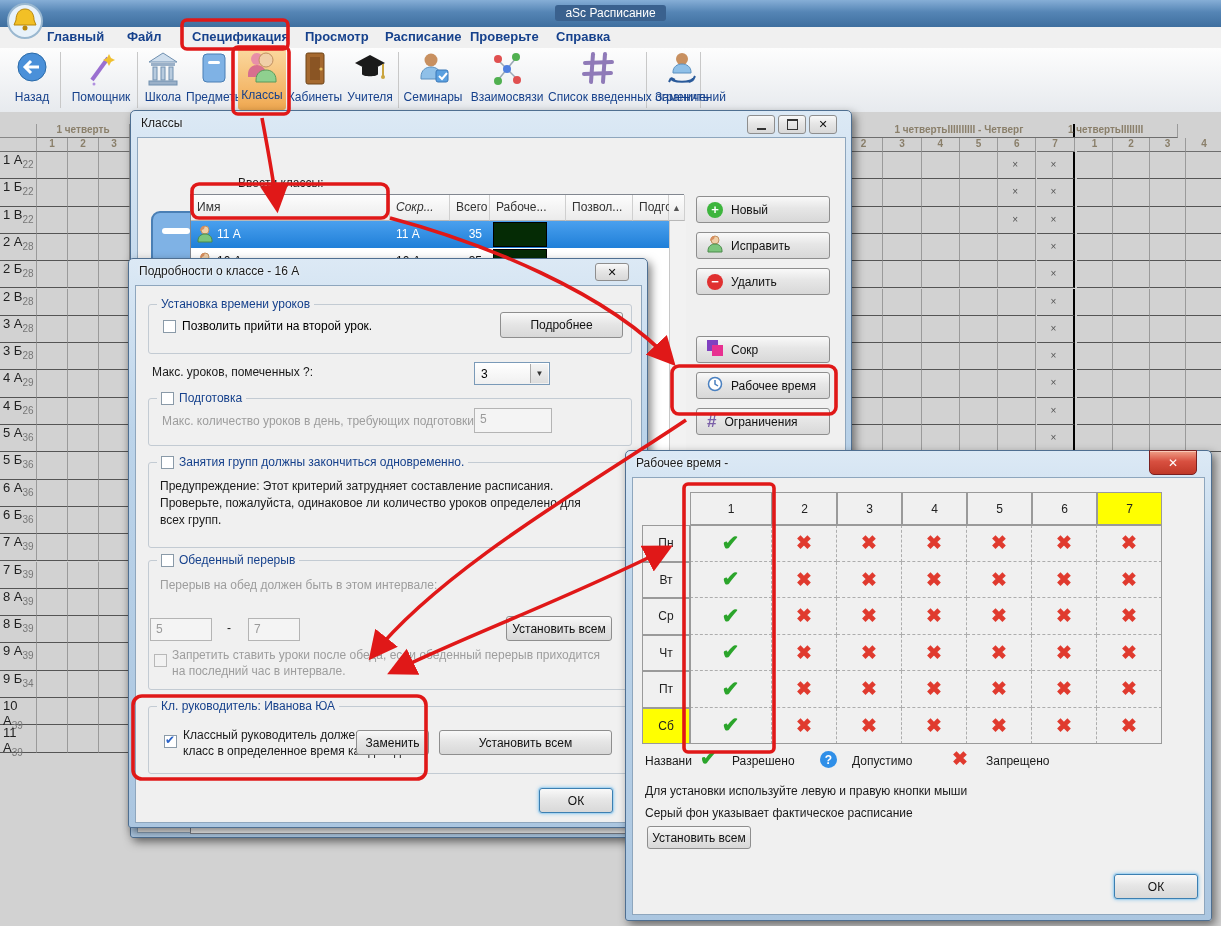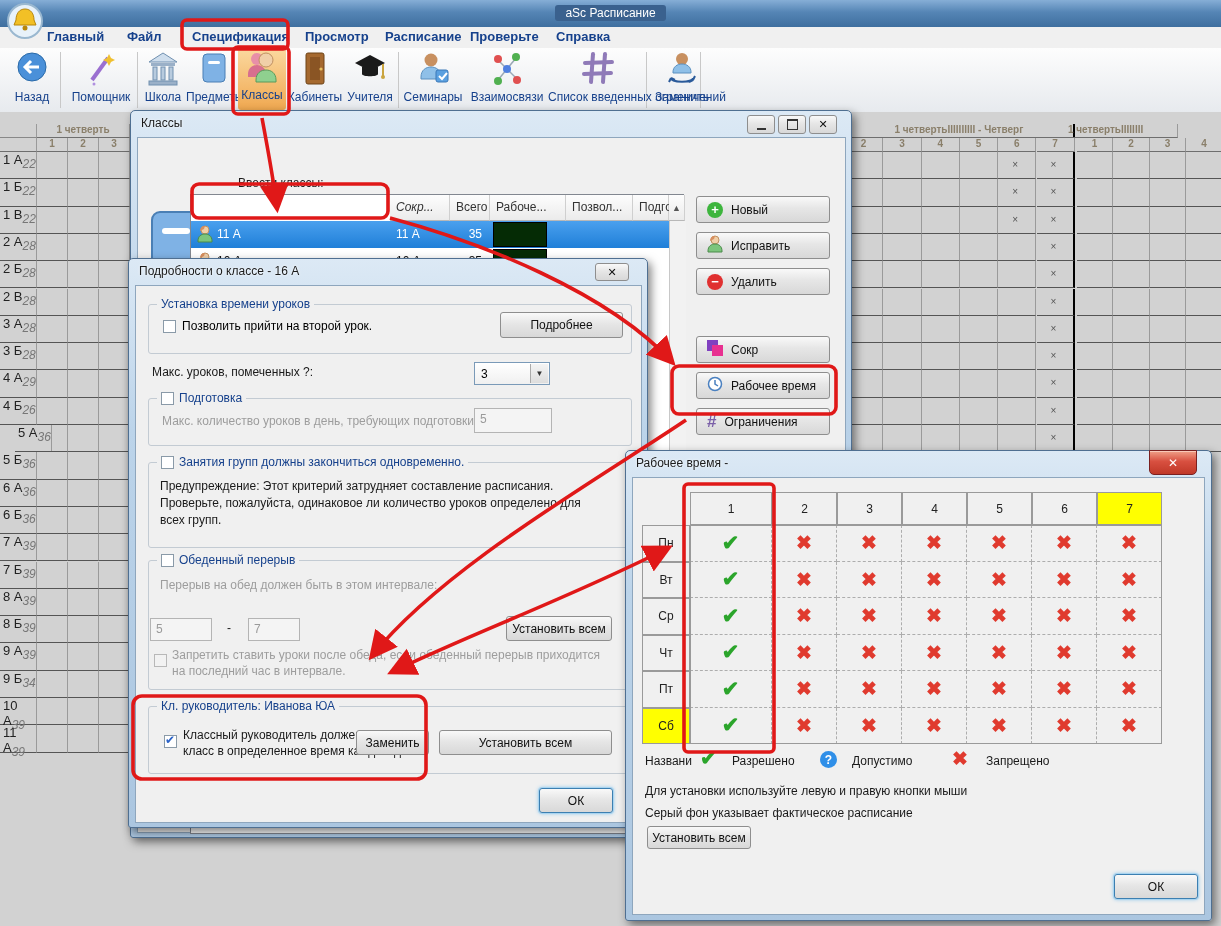--- a/index.html
+++ b/index.html
@@ -21,21 +21,21 @@
   .tb-item{position:absolute;top:2px;text-align:center;}
   .tb-item .ticon{display:block;margin:0 auto;height:40px;}
   .tb-item .tlabel{display:block;font-size:12px;color:#16418c;margin-top:1px;line-height:12px;white-space:nowrap;}
   .tb-sep{position:absolute;top:4px;width:1px;height:56px;background:#c8c8c8;}
   
   #bg-grid{left:0;top:112px;width:1221px;height:814px;background:#d2d2d2;z-index:1;}
   .bgcell{position:absolute;border-right:1px solid #9a9a9a;border-bottom:1px solid #6e6e6e;
     box-sizing:border-box;font-size:12px;color:#333;}
   .bghead{font-size:10px;color:#8a7f6a;font-weight:bold;text-align:center;overflow:hidden;white-space:nowrap;}
   .bgrowlabel{font-size:13px;color:#222;padding-left:3px;box-sizing:border-box;border-bottom:1px solid #555;}
-  .bgrowlabel sub{font-size:12px;color:#777;font-style:italic;}
+  .bgrowlabel sub{font-size:10px;color:#777;}
   .bgx{position:absolute;font-size:10px;color:#555;}
   
   .win{position:absolute;border:1px solid #4f6f91;border-radius:5px 5px 3px 3px;
     background:linear-gradient(#dce9f5,#bcd4ea 30%,#abc6e0);
     box-shadow:3px 4px 10px rgba(0,0,0,.5);box-sizing:border-box;}
   .win-title{position:absolute;left:10px;top:5px;font-size:12px;color:#1a1a1a;
     text-shadow:0 0 3px #fff;white-space:nowrap;}
   .win-client{position:absolute;background:#f0f0f0;border:1px solid #8ea6bd;box-sizing:border-box;}
   .btn{position:absolute;box-sizing:border-box;border:1px solid #8e8e8e;border-radius:3px;
     background:linear-gradient(#f9f9f9,#e6e6e6 45%,#d8d8d8);font-size:12px;color:#111;
@@ -250,21 +250,21 @@
       <div class="bgcell" style="left: 68px; top: 231.1px; width: 31px; height: 27.3px; border-bottom: 1px solid rgb(85, 85, 85);"></div>
       <div class="bgcell" style="left: 99px; top: 231.1px; width: 31px; height: 27.3px; border-bottom: 1px solid rgb(85, 85, 85);"></div>
       <div class="bgcell bgrowlabel" style="left: 0px; top: 258.4px; width: 37px; height: 27.3px;">4 А<sub>29</sub></div>
       <div class="bgcell" style="left: 37px; top: 258.4px; width: 31px; height: 27.3px; border-bottom: 1px solid rgb(85, 85, 85);"></div>
       <div class="bgcell" style="left: 68px; top: 258.4px; width: 31px; height: 27.3px; border-bottom: 1px solid rgb(85, 85, 85);"></div>
       <div class="bgcell" style="left: 99px; top: 258.4px; width: 31px; height: 27.3px; border-bottom: 1px solid rgb(85, 85, 85);"></div>
       <div class="bgcell bgrowlabel" style="left: 0px; top: 285.7px; width: 37px; height: 27.3px;">4 Б<sub>26</sub></div>
       <div class="bgcell" style="left: 37px; top: 285.7px; width: 31px; height: 27.3px; border-bottom: 1px solid rgb(85, 85, 85);"></div>
       <div class="bgcell" style="left: 68px; top: 285.7px; width: 31px; height: 27.3px; border-bottom: 1px solid rgb(85, 85, 85);"></div>
       <div class="bgcell" style="left: 99px; top: 285.7px; width: 31px; height: 27.3px; border-bottom: 1px solid rgb(85, 85, 85);"></div>
-      <div class="bgcell bgrowlabel" style="left: 0px; top: 313px; width: 37px; height: 27.3px; margin-left: 15px;">5 А<sub>36</sub></div>
+      <div class="bgcell bgrowlabel" style="left: 0px; top: 313px; width: 37px; height: 27.3px;">5 А<sub>36</sub></div>
       <div class="bgcell" style="left: 37px; top: 313px; width: 31px; height: 27.3px; border-bottom: 1px solid rgb(85, 85, 85);"></div>
       <div class="bgcell" style="left: 68px; top: 313px; width: 31px; height: 27.3px; border-bottom: 1px solid rgb(85, 85, 85);"></div>
       <div class="bgcell" style="left: 99px; top: 313px; width: 31px; height: 27.3px; border-bottom: 1px solid rgb(85, 85, 85);"></div>
       <div class="bgcell bgrowlabel" style="left: 0px; top: 340.3px; width: 37px; height: 27.3px;">5 Б<sub>36</sub></div>
       <div class="bgcell" style="left: 37px; top: 340.3px; width: 31px; height: 27.3px; border-bottom: 1px solid rgb(85, 85, 85);"></div>
       <div class="bgcell" style="left: 68px; top: 340.3px; width: 31px; height: 27.3px; border-bottom: 1px solid rgb(85, 85, 85);"></div>
       <div class="bgcell" style="left: 99px; top: 340.3px; width: 31px; height: 27.3px; border-bottom: 1px solid rgb(85, 85, 85);"></div>
       <div class="bgcell bgrowlabel" style="left: 0px; top: 367.6px; width: 37px; height: 27.3px;">6 А<sub>36</sub></div>
       <div class="bgcell" style="left: 37px; top: 367.6px; width: 31px; height: 27.3px; border-bottom: 1px solid rgb(85, 85, 85);"></div>
       <div class="bgcell" style="left: 68px; top: 367.6px; width: 31px; height: 27.3px; border-bottom: 1px solid rgb(85, 85, 85);"></div>
@@ -471,20 +471,21 @@
     <div class="win-client" style="left:6px;top:26px;width:709px;height:696px;">
       <div class="lbl" style="left:100px;top:38px;">Ввести классы:</div>
       <svg class="abs" style="left:10px;top:72px;" width="56" height="62" viewBox="0 0 56 62">
         <rect x="4" y="2" width="48" height="58" rx="8" fill="#7fb2e5" stroke="#4a7fb5" stroke-width="2"></rect>
         <rect x="14" y="18" width="28" height="6" rx="3" fill="#fff"></rect>
       </svg>
       <svg class="abs" style="left:14px;top:128px;" width="48" height="18" viewBox="0 0 48 18">
         <ellipse cx="24" cy="16" rx="22" ry="14" fill="#9a6b3f" stroke="#6e4a28"></ellipse>
       </svg>
       <div id="cl-table" style="left:52px;top:56px;width:494px;height:640px;">
+          <div class="cl-th" style="left: 0px; top: 0px; width: 199px; height: 26px;">Имя</div>
           <div class="cl-th" style="left: 199px; top: 0px; width: 60px; height: 26px; font-style: italic;">Сокр...</div>
           <div class="cl-th" style="left: 259px; top: 0px; width: 40px; height: 26px;">Всего</div>
           <div class="cl-th" style="left: 299px; top: 0px; width: 76px; height: 26px;">Рабоче...</div>
           <div class="cl-th" style="left: 375px; top: 0px; width: 67px; height: 26px;">Позвол...</div>
           <div class="cl-th" style="left: 442px; top: 0px; width: 36px; height: 26px;">Подго...</div>
           <div class="cl-th" style="left: 478px; top: 0px; width: 16px; height: 26px; padding: 0px; text-align: center; font-size: 9px; color: rgb(85, 85, 85); line-height: 26px;">▲</div>
           <div style="position: absolute; left: 478px; top: 26px; width: 16px; height: 614px; background: rgb(242, 242, 242); border-left: 1px solid rgb(200, 200, 200);"></div>
           <div class="cl-row-sel" style="left: 0px; top: 26px; width: 478px; height: 27px;"></div>
           <div style="position: absolute; left: 0px; top: 26px; width: 478px; height: 27px;">
             <div style="position: absolute; left: 6px; top: 4px; width: 16px; height: 18px;"><svg width="16" height="18" viewBox="0 0 16 18">

